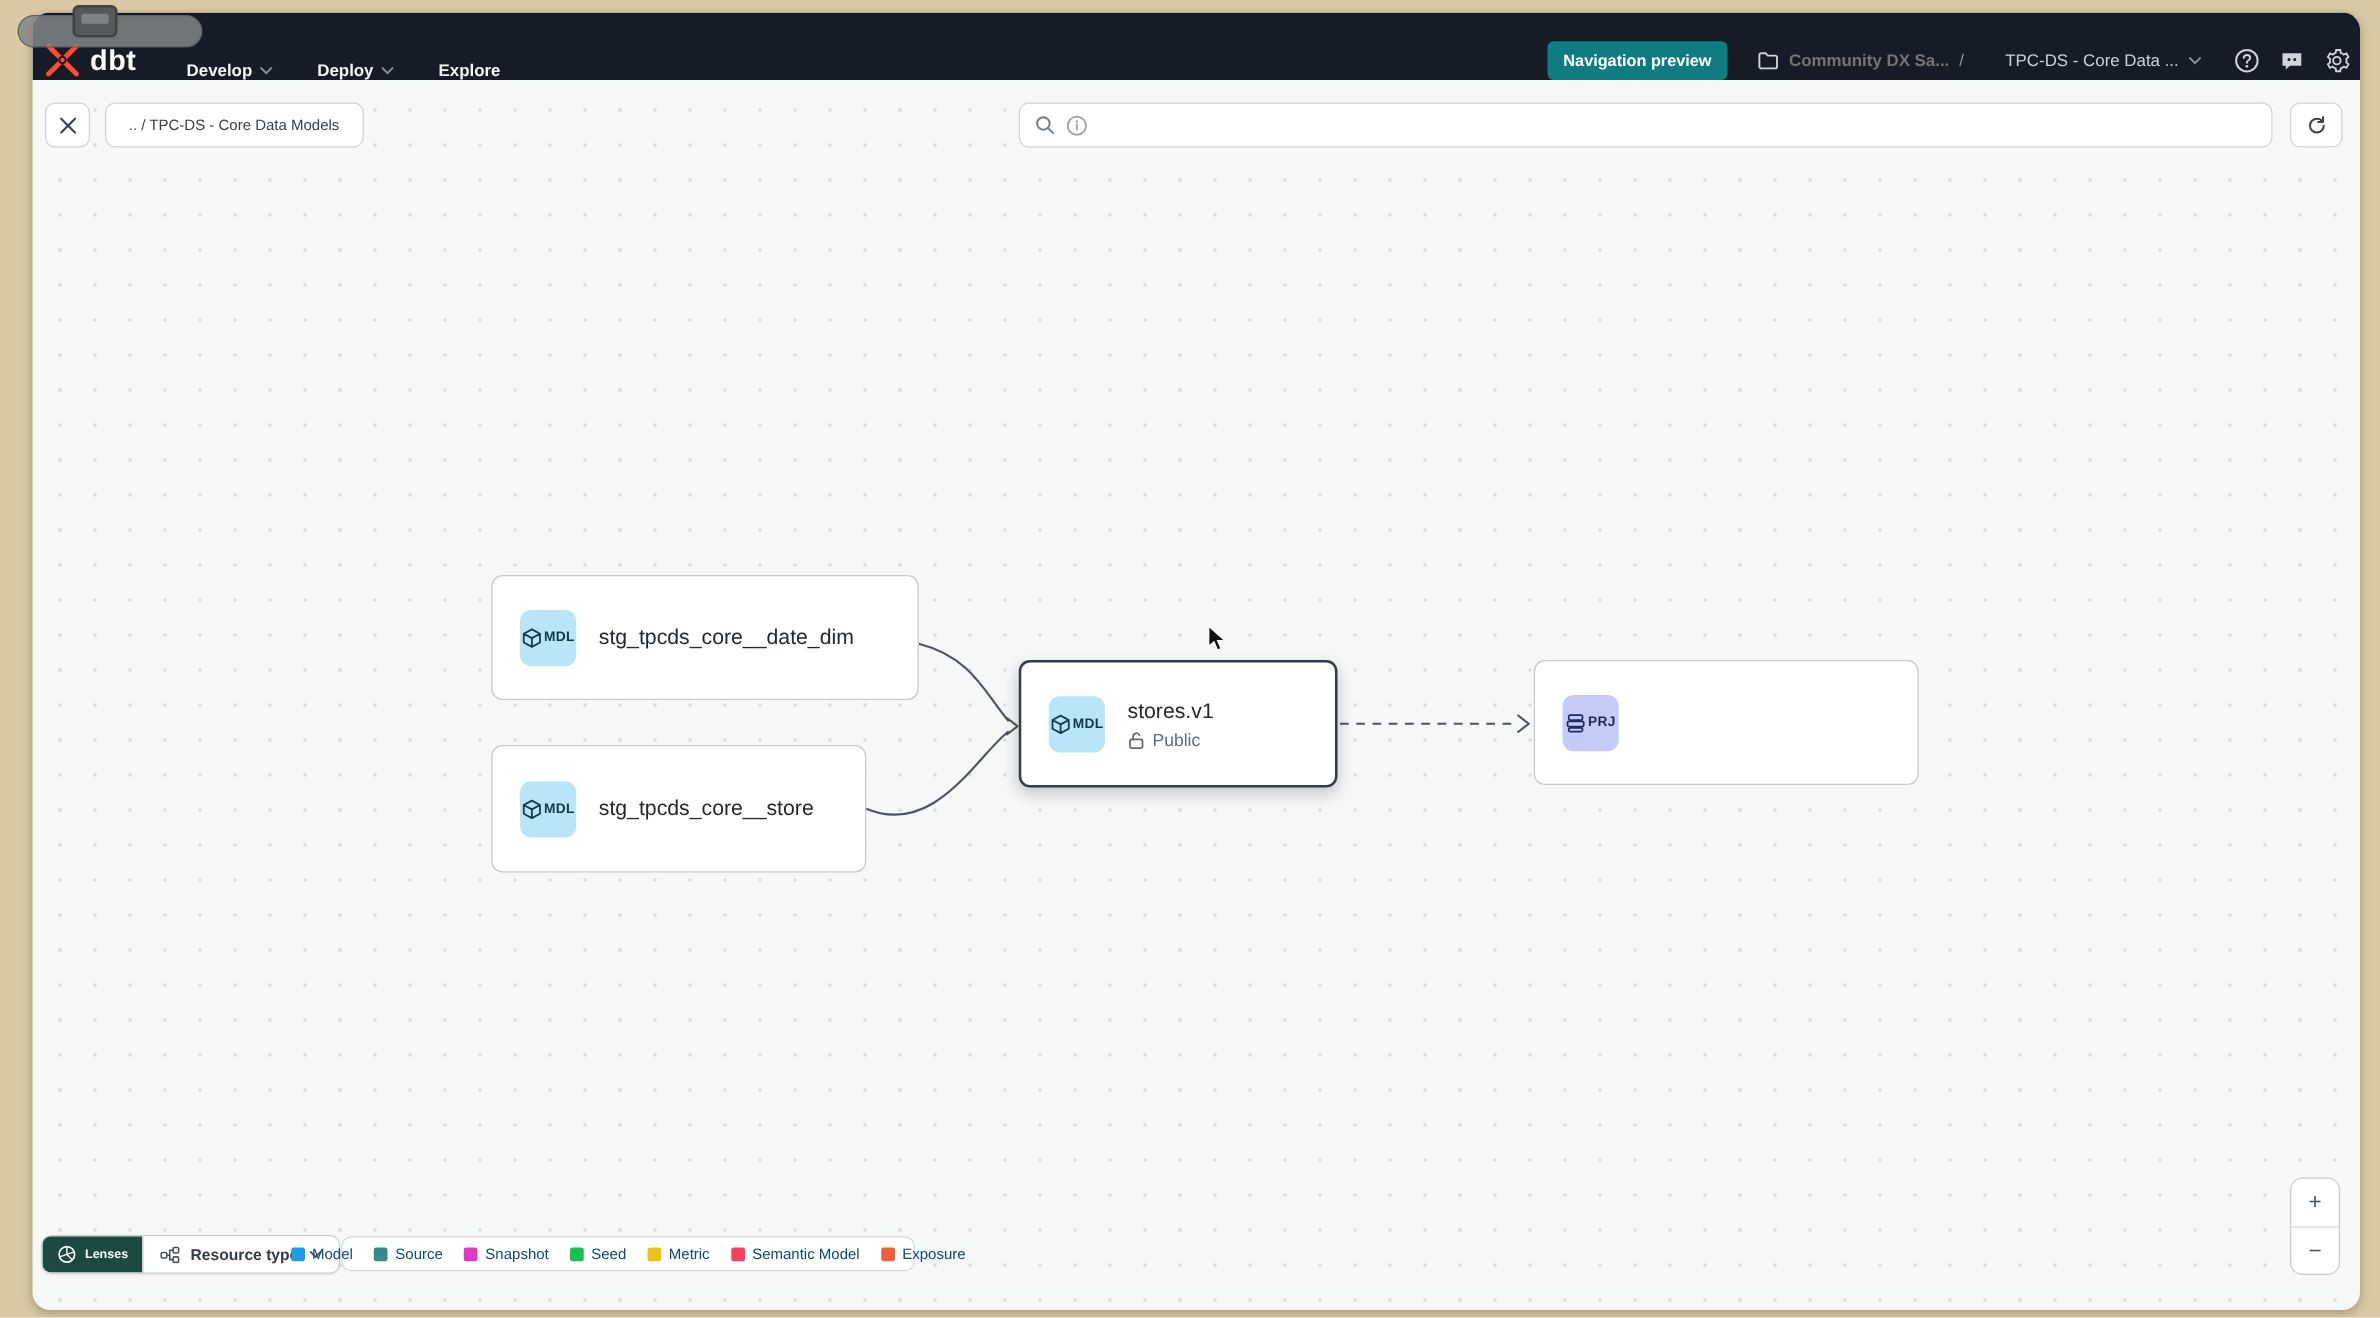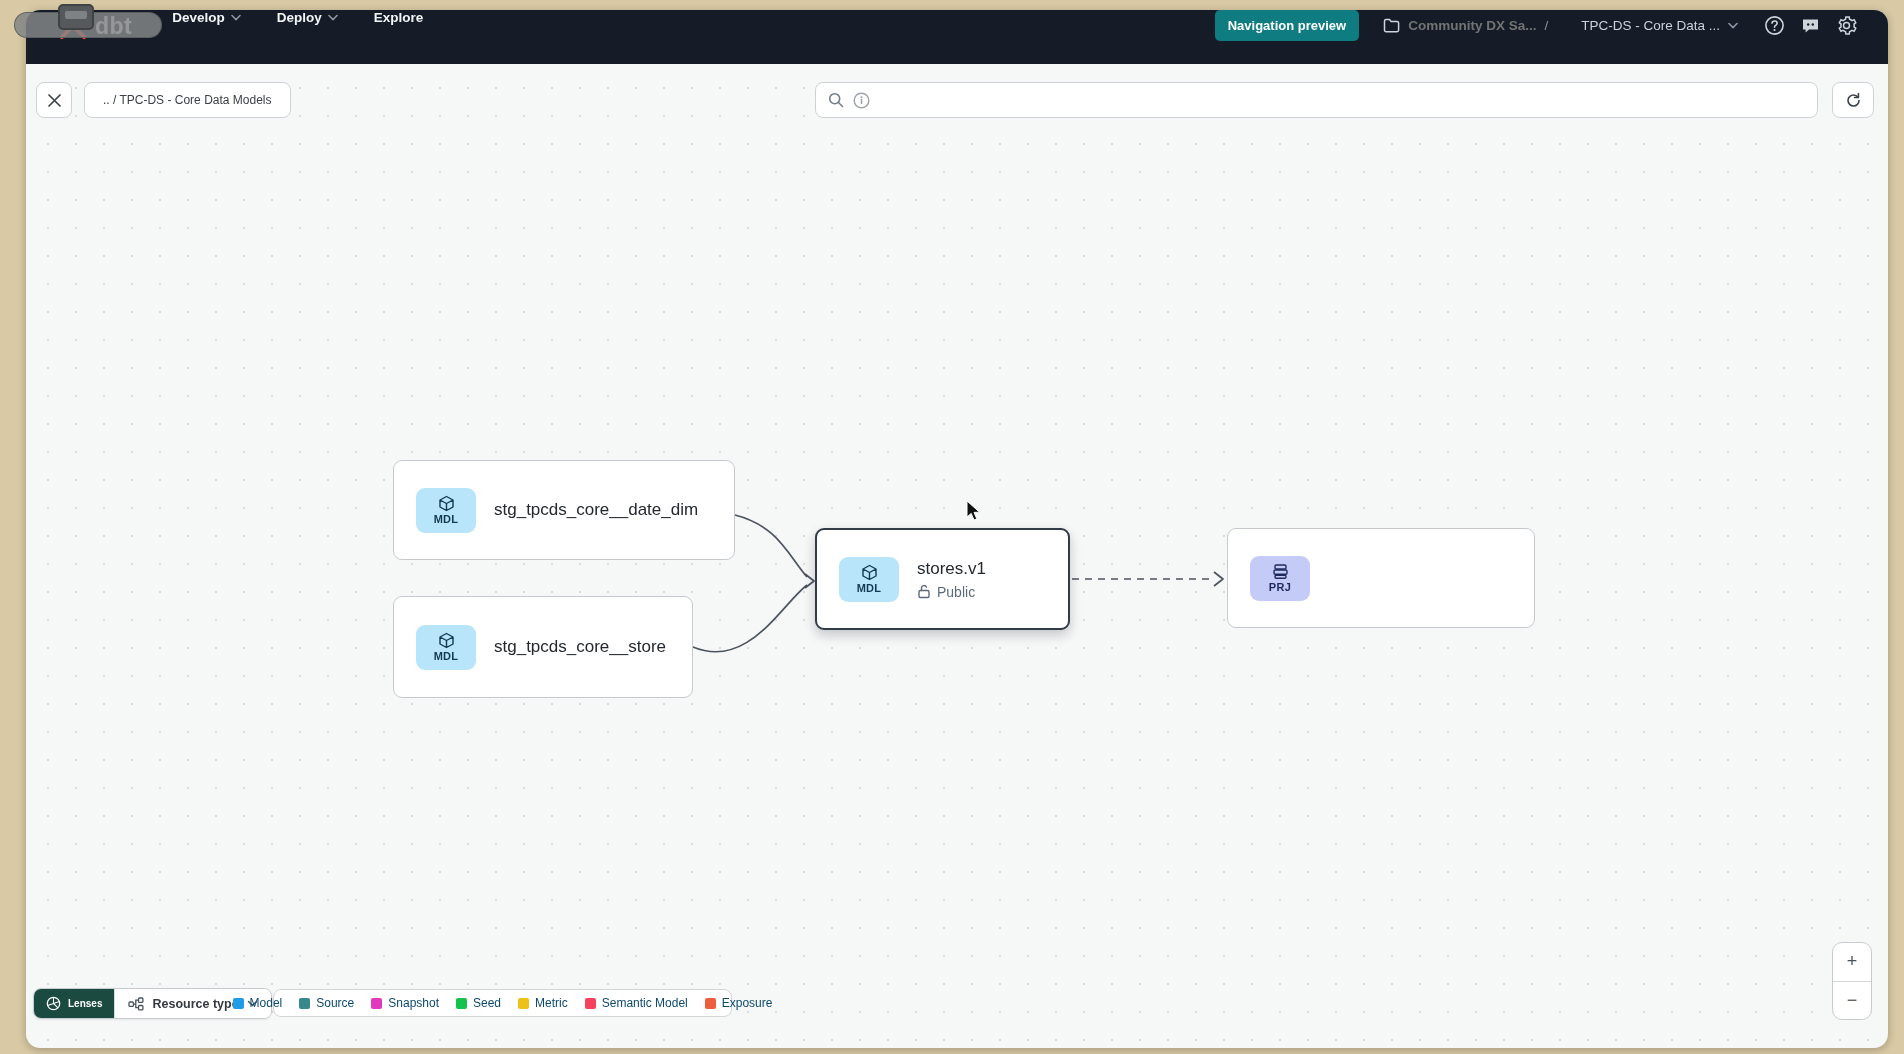--- a/index.html
+++ b/index.html
@@ -13,21 +13,21 @@
   
   .window {
     position:absolute; left:26px; top:10px; width:1862px; height:1038px;
     background:#f6f7f7; border-radius:14px; overflow:hidden;
     box-shadow:0 2px 8px rgba(0,0,0,.25);
   }
 
   
   .navbar {
     position:absolute; left:0; top:0; right:0; height:54px;
-    background:#151c28; display:flex; align-items:flex-start; padding:0 31px;
+    background:#151c28; display:flex; align-items:flex-end; padding:0 8px;
     color:#eef1f4; z-index:10;
   }
   .logo-group { display:flex; align-items:center; gap:6px; margin-right:40px; }
   .logo-word { font-size:23px; font-weight:bold; color:#fff; letter-spacing:.5px; }
   .nav-menu { display:flex; align-items:center; gap:36px; }
   .nav-item { display:flex; align-items:center; gap:6px; font-size:13.5px; font-weight:bold; color:#f2f4f6; cursor:pointer; }
   .nav-item .chev { color:#8b94a1; }
   .nav-right { margin-left:auto; display:flex; align-items:center; gap:16px; }
   .preview-badge {
     background:#0e7c80; color:#fff; font-size:13px; font-weight:bold;
@@ -74,28 +74,28 @@
   
   .edges { position:absolute; inset:0; width:100%; height:100%; z-index:1; pointer-events:none; }
 
   
   .node {
     position:absolute; background:#fff; border:1px solid #c6cad0; border-radius:9px;
     display:flex; align-items:center; gap:18px; padding:0 22px; cursor:pointer; z-index:2;
   }
   .node.selected { border:2px solid #313c47; box-shadow:0 5px 12px rgba(20,28,40,.22); }
   .res-badge {
-    width:60px; height:45px; border-radius:9px; flex:none;
-    display:flex; flex-direction:column; align-items:center; justify-content:center; gap:1px;
+    width:45px; height:45px; border-radius:9px; flex:none;
+    display:flex; flex-direction:row; align-items:center; justify-content:center; gap:1px;
   }
   .res-badge.mdl { background:#b9e5fb; color:#123a52; }
   .res-badge.prj { background:#c5cbf7; color:#1e2a5e; }
   .res-badge .tag { font-size:11px; font-weight:bold; letter-spacing:.3px; }
   .node-label { font-size:17px; color:#23292f; font-weight:500; white-space:nowrap; }
-  .node-sub { display:flex; align-items:flex-start; gap:6px; font-size:14px; color:#5d6a77; margin-top:5px; }
+  .node-sub { display:flex; align-items:flex-end; gap:6px; font-size:14px; color:#5d6a77; margin-top:5px; }
   .node-title-sm { font-size:14px; color:#2c333b; }
   .node-title-lg { font-size:18px; color:#23292f; font-weight:500; margin-top:3px; white-space:nowrap; }
   .n-datedim { left:367px; top:450px; width:342px; height:100px; }
   .n-store   { left:367px; top:586px; width:300px; height:102px; }
   .n-stores  { left:789px; top:518px; width:255px; height:102px; }
   .n-prj     { left:1201px; top:518px; width:308px; height:100px; }
 
   
   .lens-group {
     position:absolute; left:7px; bottom:29px; height:31px; display:flex; z-index:5;

